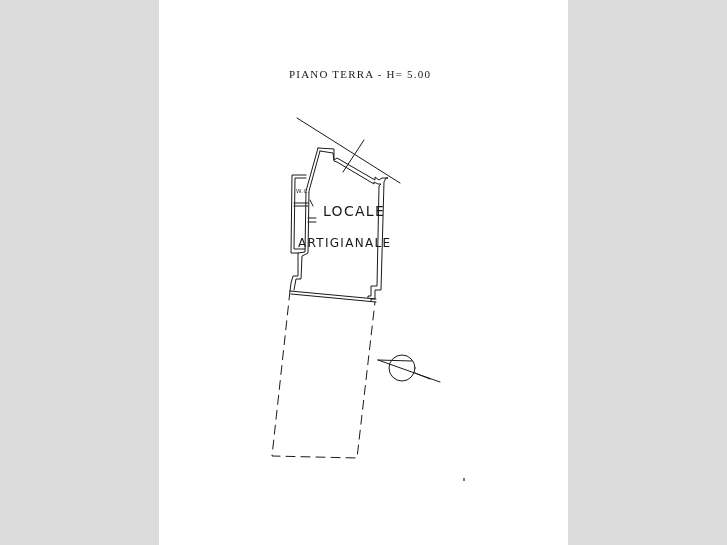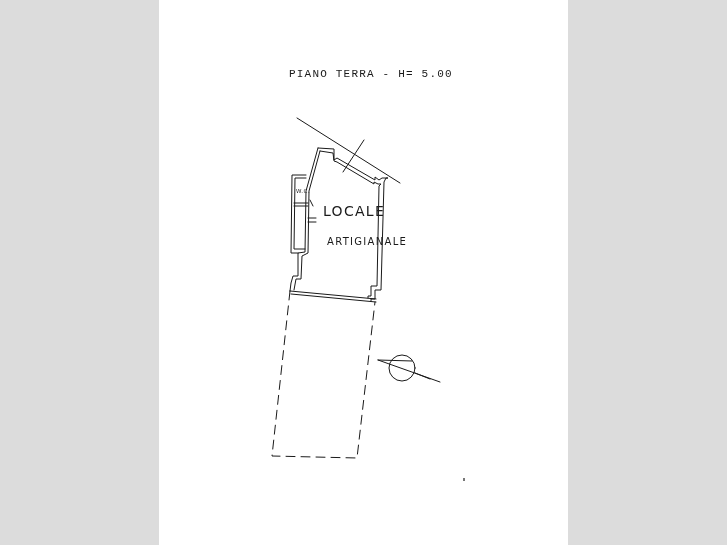--- a/index.html
+++ b/index.html
@@ -12,35 +12,35 @@
     }
     .page {
       position: absolute;
       left: 159px; top: 0;
       width: 409px; height: 545px;
       background: #ffffff;
     }
     .plan-title {
       position: absolute;
       left: 289px; top: 68px;
-      font-family: Liberation Mono, monospace;
+      font-family: Liberation Serif, serif;
       font-size: 11px;
       letter-spacing: 1.2px;
       color: #1a1a1a;
       white-space: nowrap;
     }
     .room-label {
       position: absolute;
       font-size: 14px;
       letter-spacing: 1.3px;
       color: #1a1a1a;
       white-space: nowrap;
     }
     .label-locale { left: 323px; top: 203px; }
-    .label-artigianale { left: 327px; top: 236px; font-size: 10px; }
+    .label-artigianale { left: 298px; top: 236px; font-size: 12px; }
     .label-wc { left: 296px; top: 188px; font-size: 5.5px; letter-spacing: 0.5px; }
     svg.drawing { position: absolute; left: 0; top: 0; }
   </style>
 </head>
 <body>
 
 <div class="page"></div>
 
 <svg class="drawing" width="727" height="545" viewBox="0 0 727 545" fill="none" stroke="#1a1a1a" stroke-width="1" stroke-linecap="round" stroke-linejoin="round">
 

